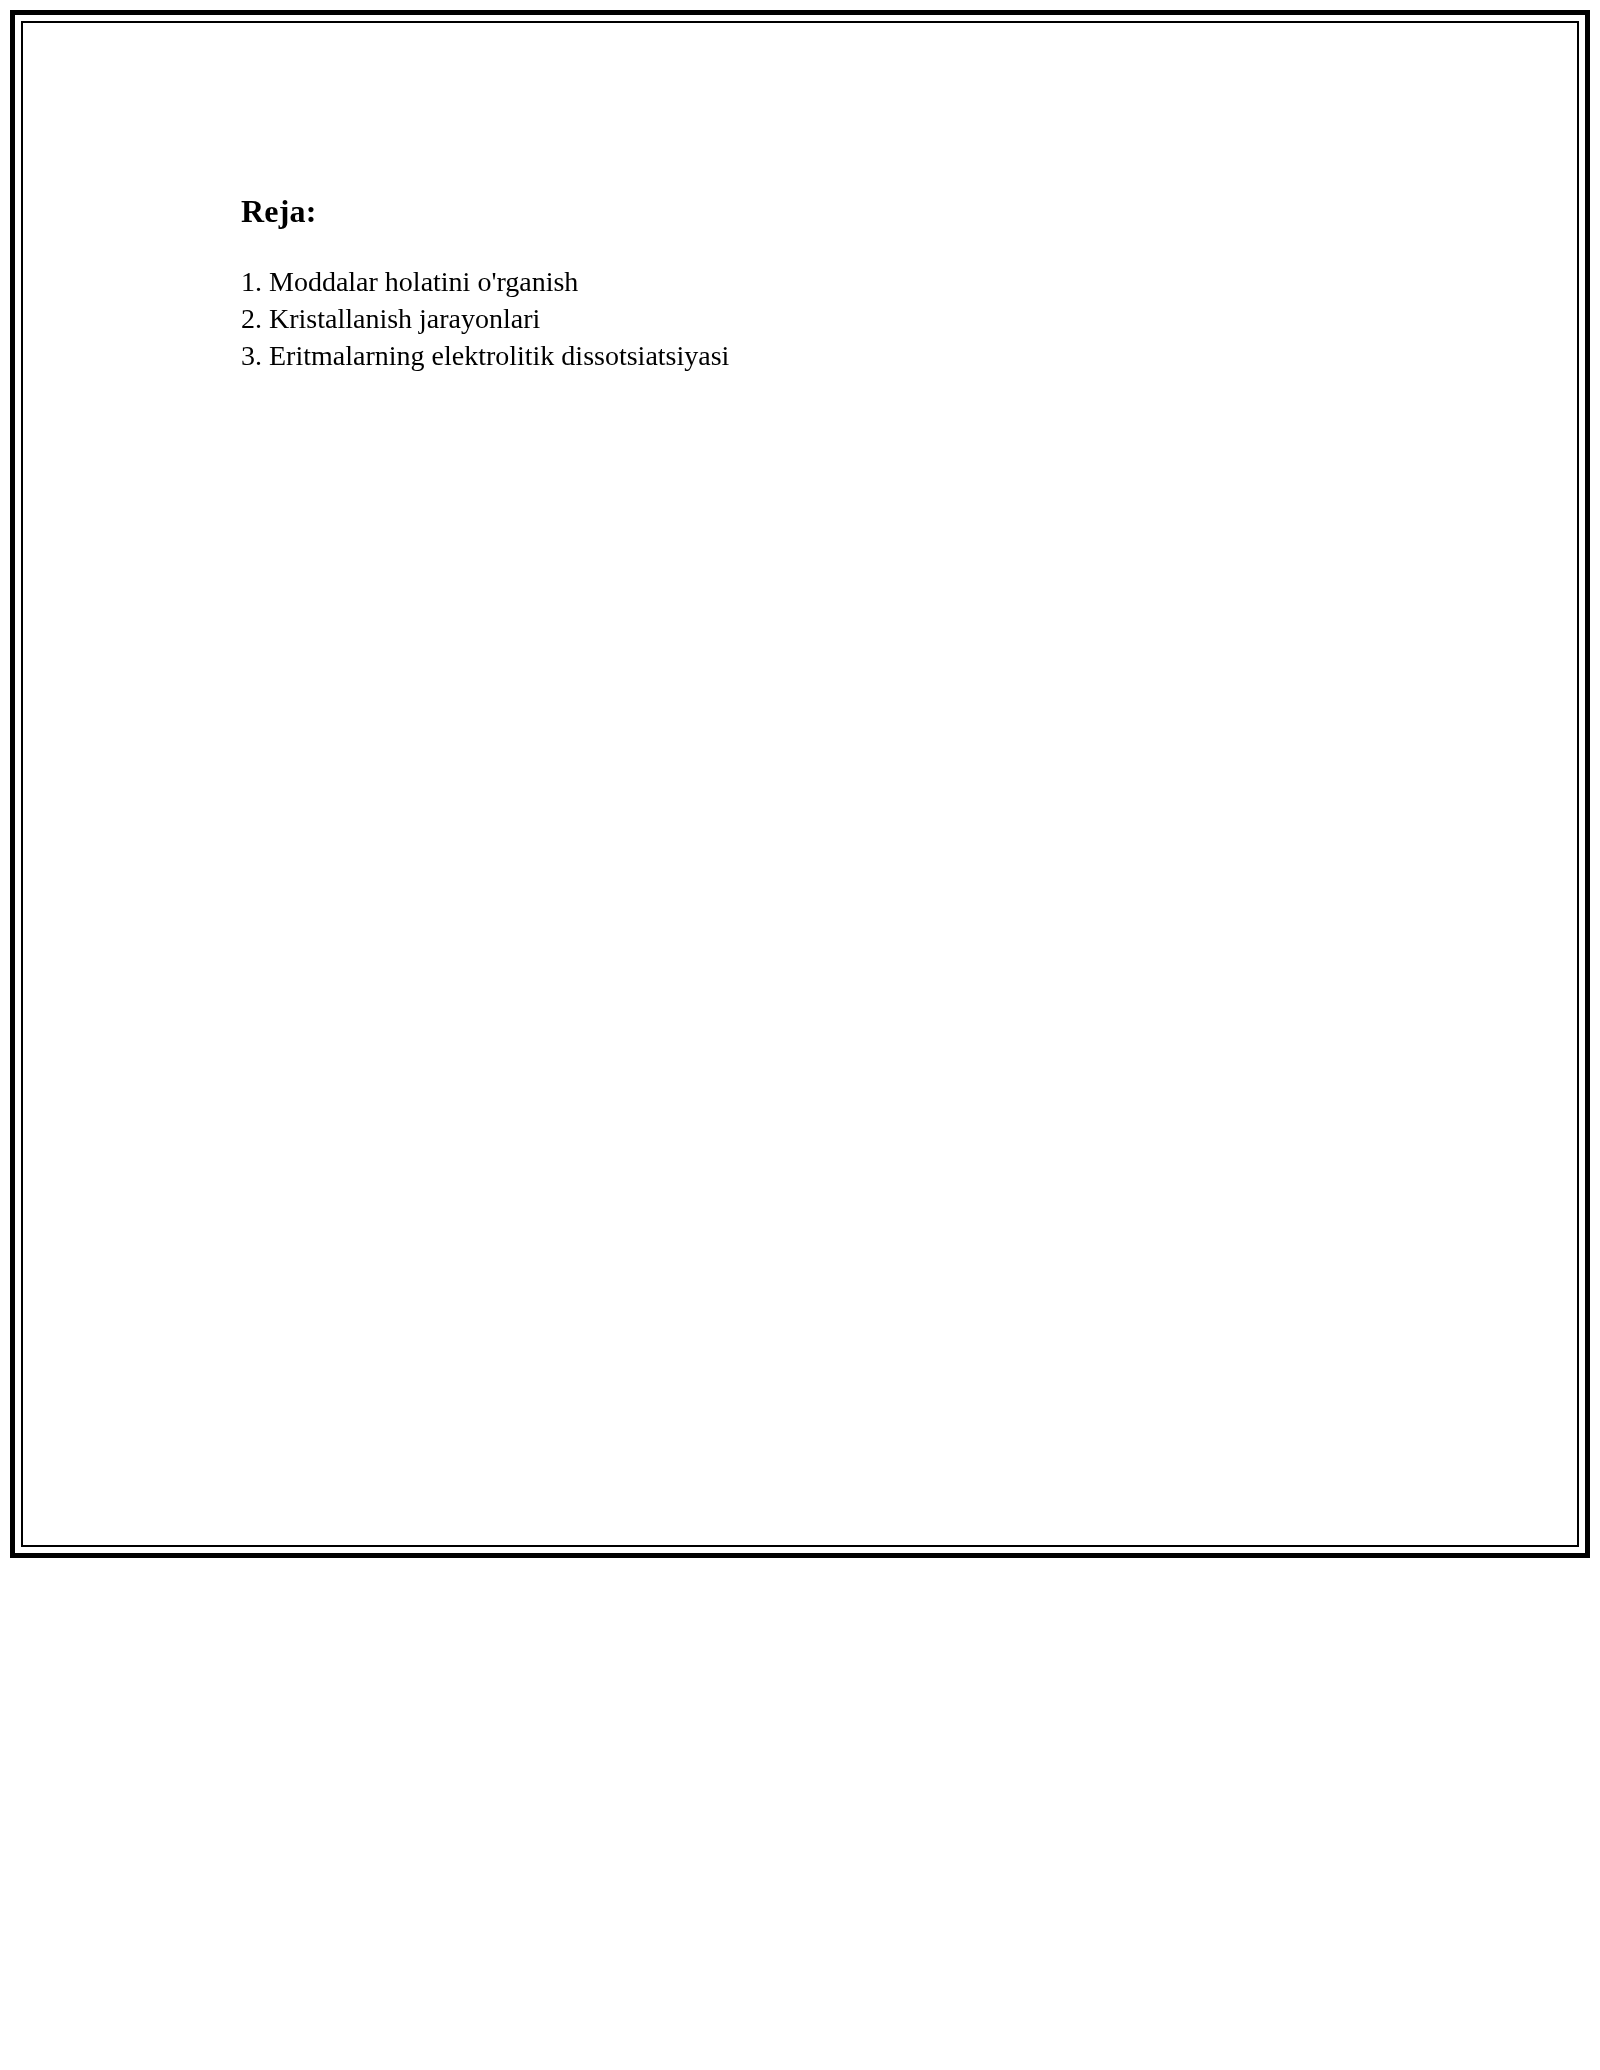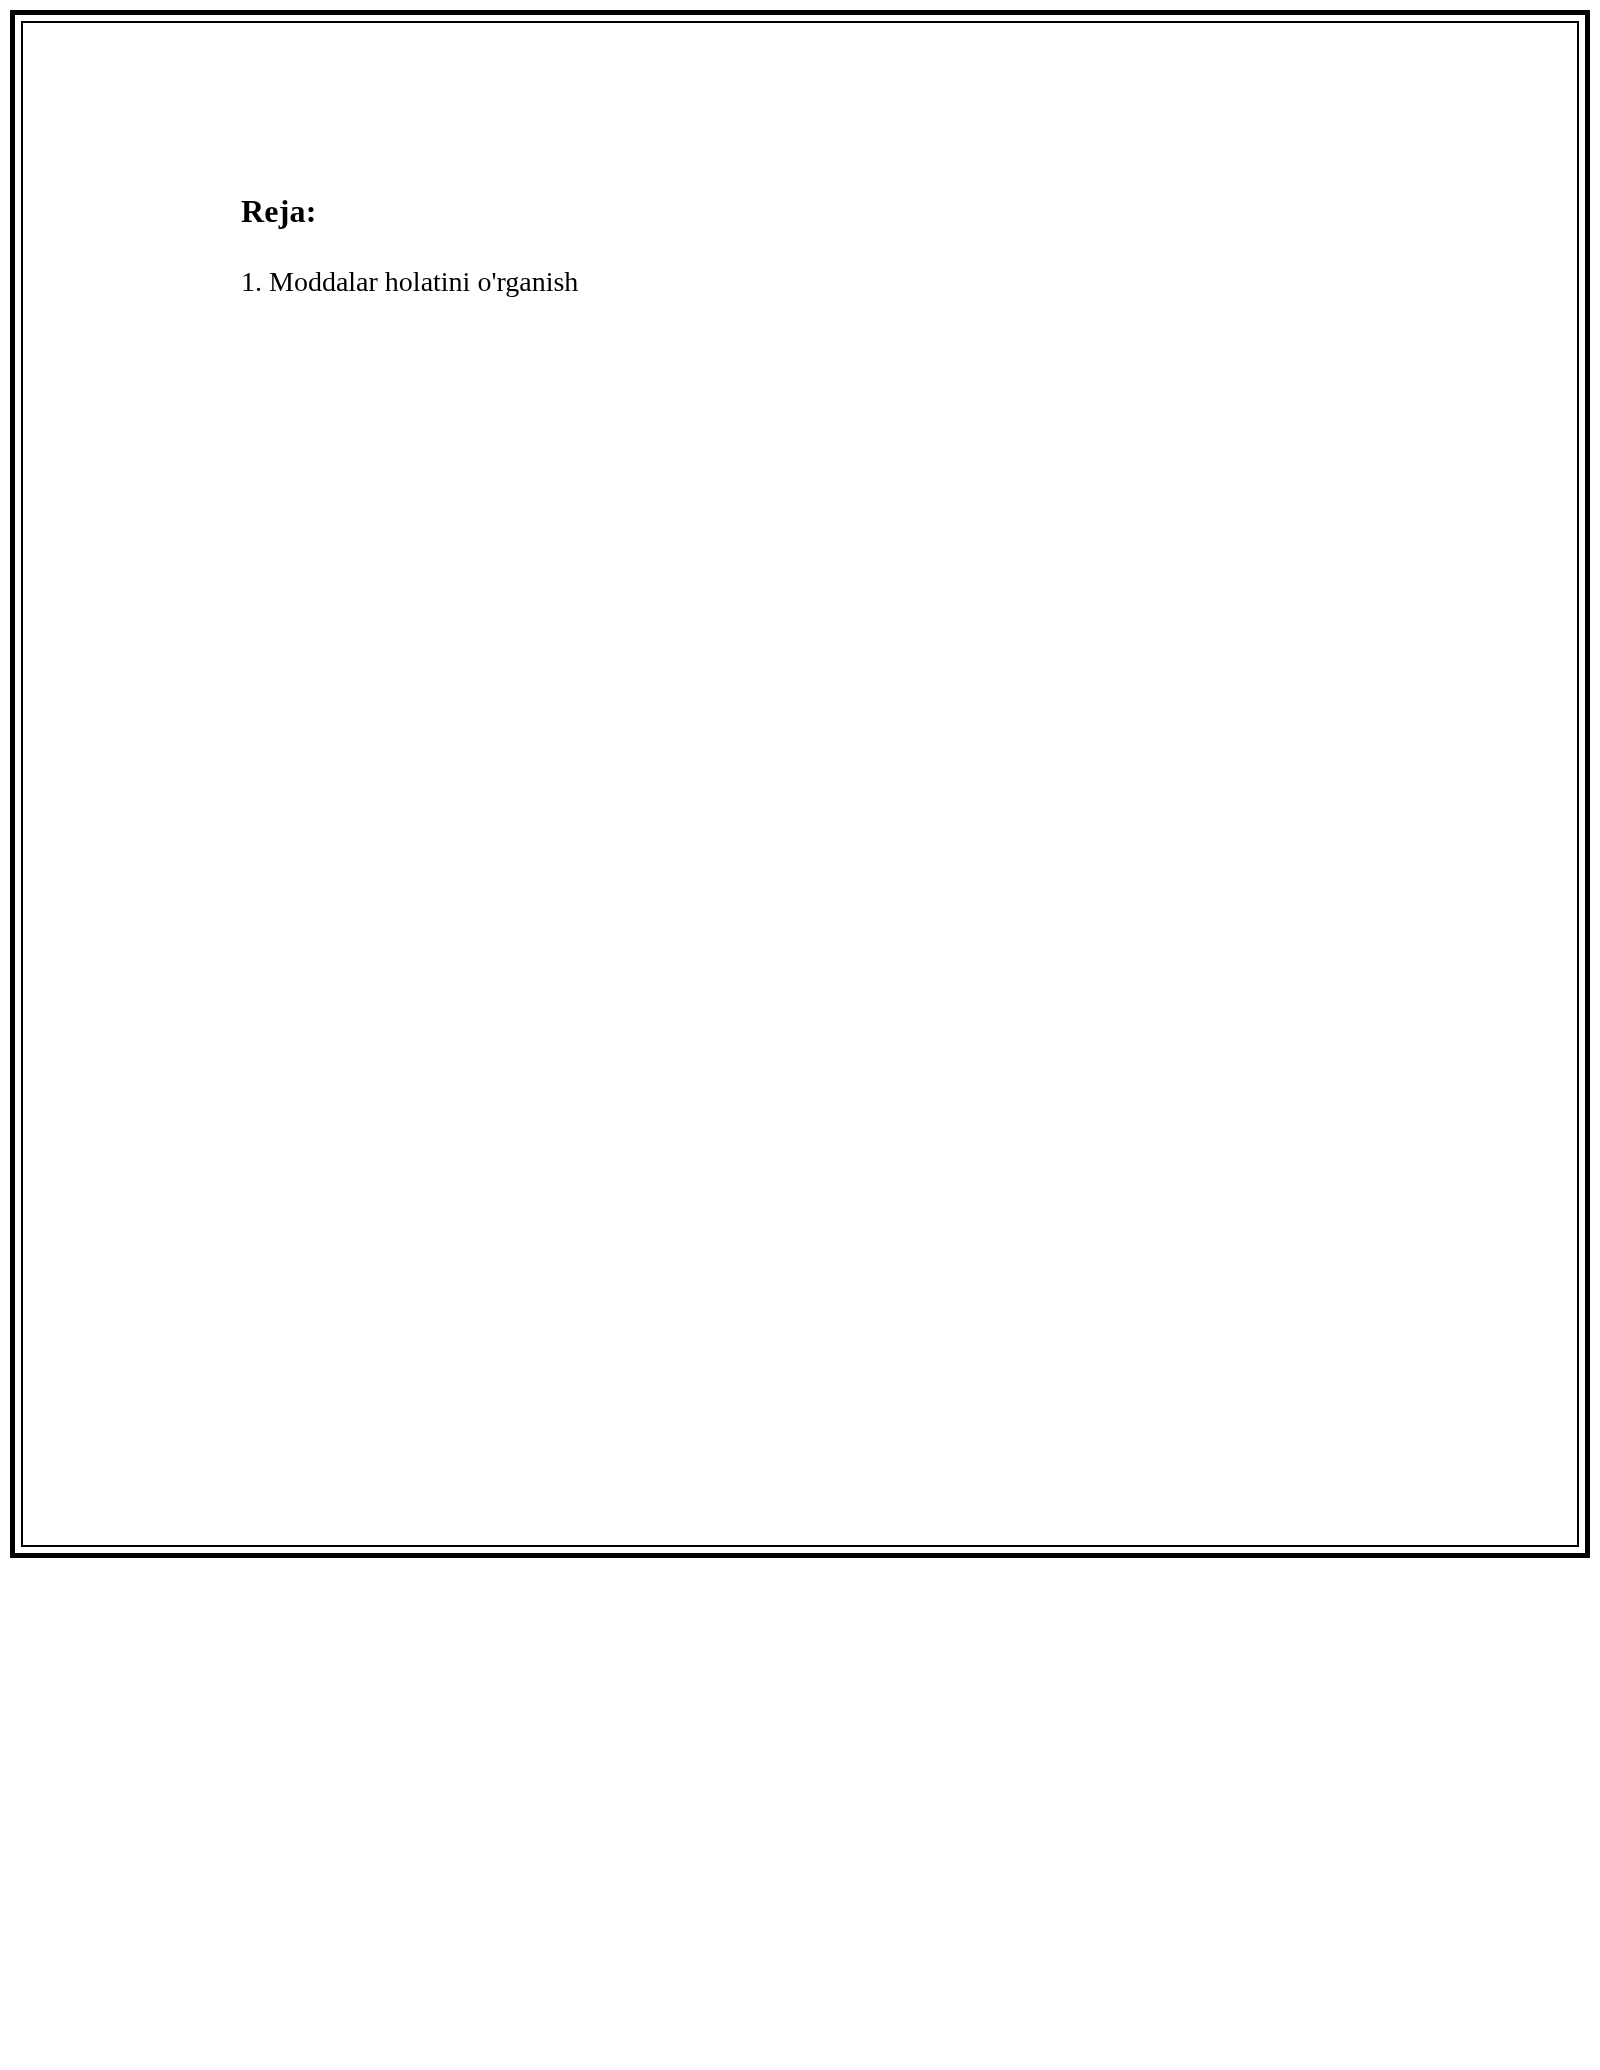--- a/index.html
+++ b/index.html
@@ -83,19 +83,27 @@
 
       <div class="document-body">
 
         <h1 class="doc-heading">Reja:</h1>
 
         <ol class="plan-list">
           <li class="plan-item">
             <span class="plan-number">1.</span>
             <span class="plan-text">Moddalar holatini o'rganish</span>
           </li>
+          <li class="plan-item">
+            <span class="plan-number">2.</span>
+            <span class="plan-text">Kristallanish jarayonlari</span>
+          </li>
+          <li class="plan-item">
+            <span class="plan-number">3.</span>
+            <span class="plan-text">Eritmalarning elektrolitik dissotsiatsiyasi</span>
+          </li>
         </ol>
 
       </div>
 
     </div>
   </div>
 </div>
 
 </body></html>

